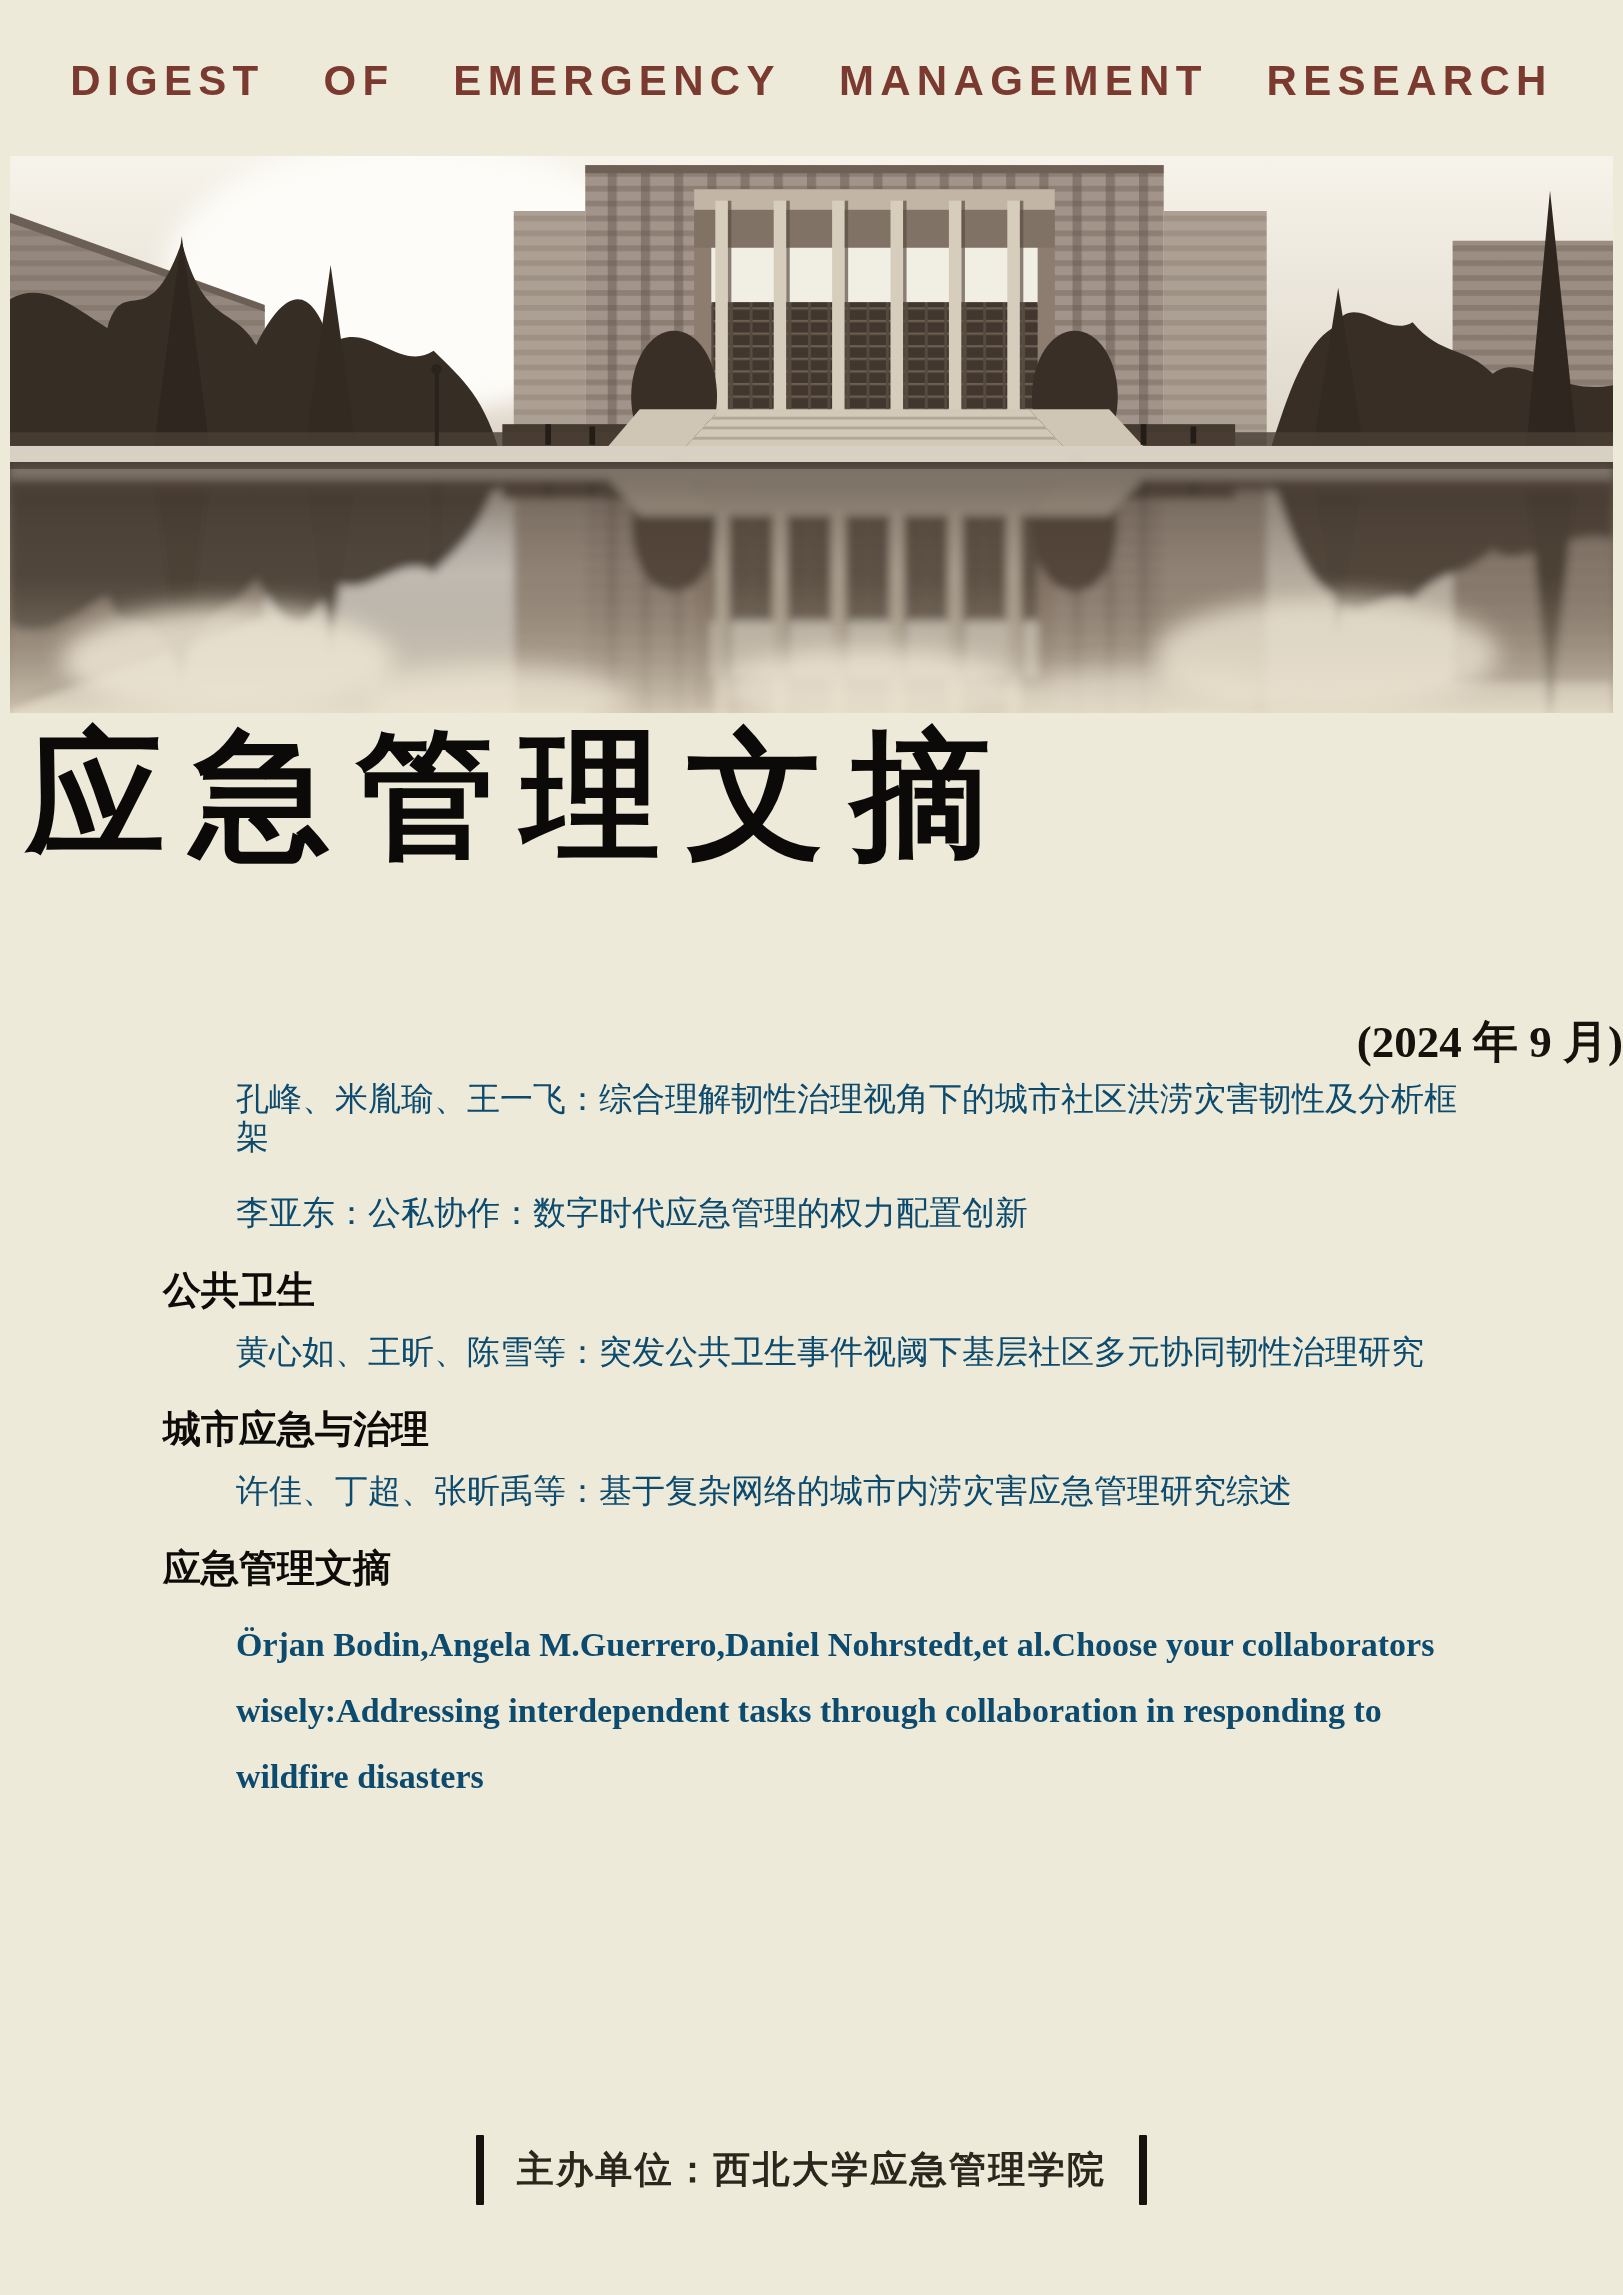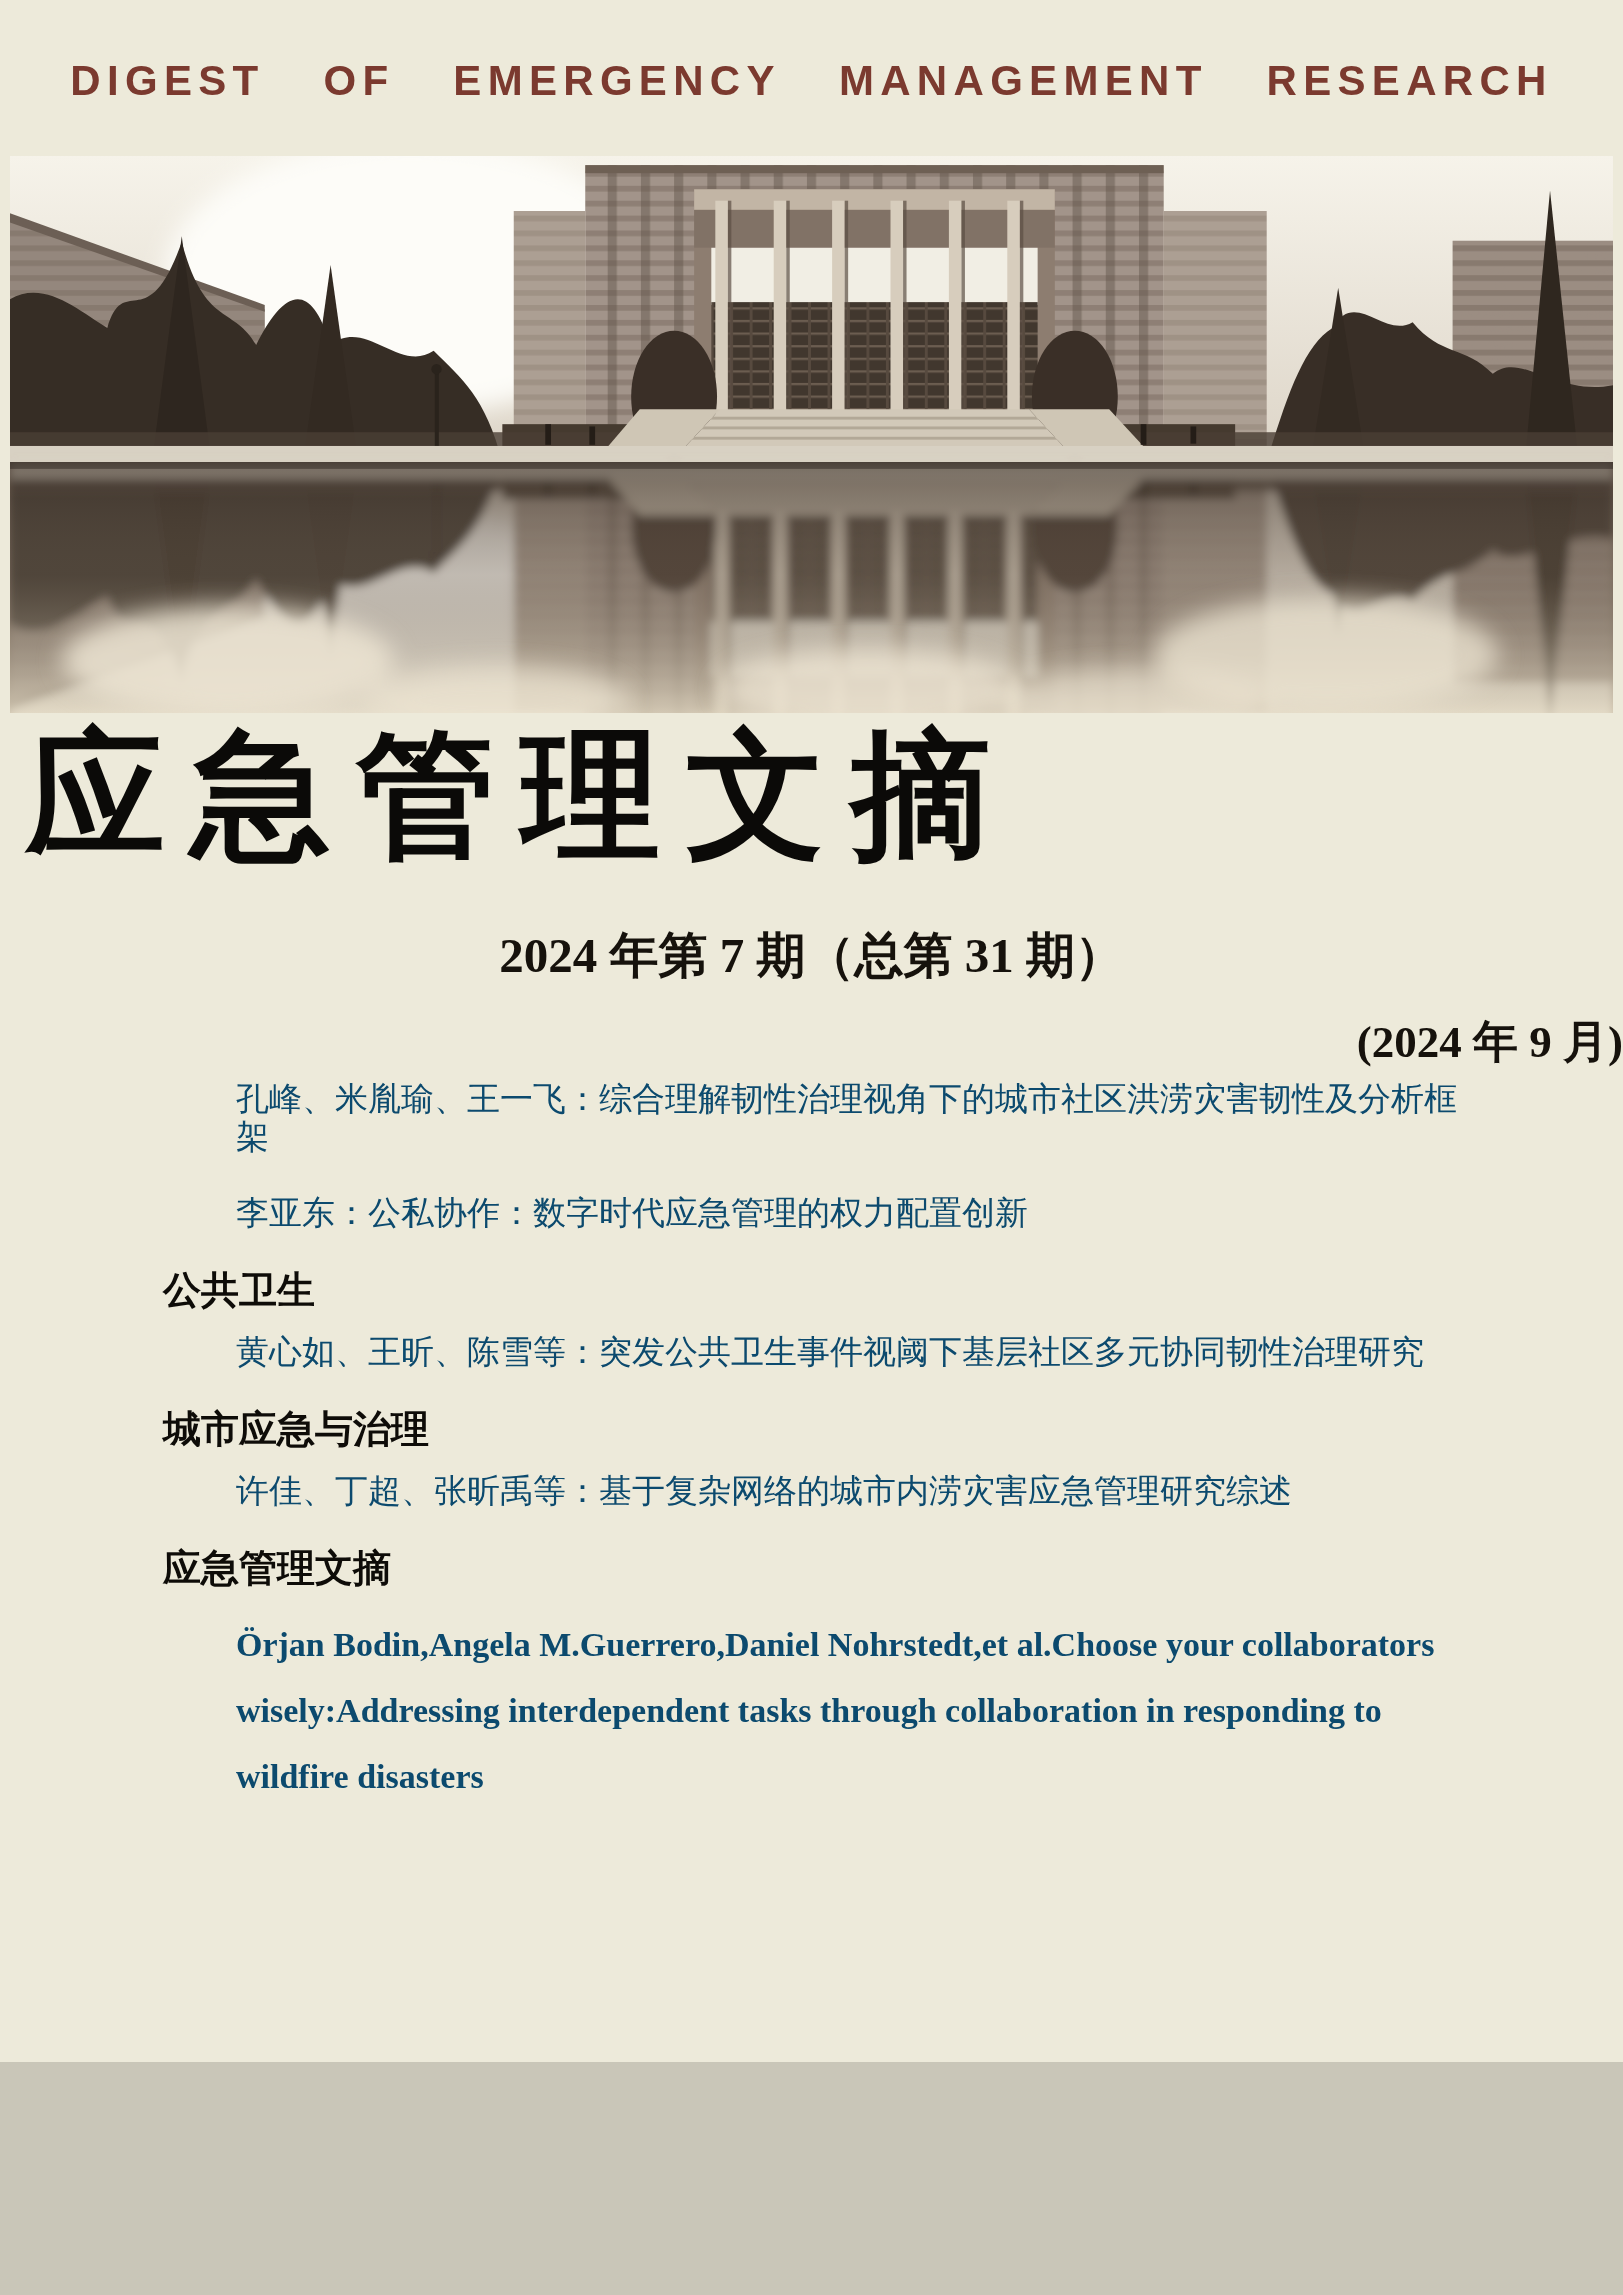--- a/index.html
+++ b/index.html
@@ -1,18 +1,18 @@
 <!DOCTYPE html>
 <html style="font-size:9.2px"><head>
 <meta charset="utf-8">
 <style>
   html,body{margin:0;padding:0;background:#c9c6b8;}
   .page{
     position:relative;
-    width:1623px;height:2062px;
+    width:1623px;height:2295px;
     margin:0 auto;
     background:#EDEADA;
     overflow:hidden;
     font-family:"Liberation Serif","DejaVu Serif",serif;
     color:#16120C;
   }
   
   .masthead{
     position:absolute;top:57px;left:0;width:100%;
     text-align:center;
@@ -219,21 +219,20 @@
         <ellipse cx="850" cy="950" rx="230" ry="60" opacity="0.7"></ellipse>
         <ellipse cx="1500" cy="930" rx="260" ry="70" opacity="0.8"></ellipse>
         <ellipse cx="1960" cy="955" rx="240" ry="60" opacity="0.6"></ellipse>
         <ellipse cx="2300" cy="870" rx="300" ry="100" opacity="0.75"></ellipse>
       </g>
     </svg>
   </div>
 
   <div class="journal-title">应急管理文摘</div>
 
-  <div class="issue-line">2024 年第 7 期（总第 31 期）</div>
   <div class="date-line">(2024 年 9 月)</div>
 
   <div class="toc">
     <div class="toc-item">孔峰、米胤瑜、王一飞：综合理解韧性治理视角下的城市社区洪涝灾害韧性及分析框架</div>
 
     <div class="toc-item">李亚东：公私协作：数字时代应急管理的权力配置创新</div>
 
     <div class="toc-heading">公共卫生</div>
     <div class="toc-item">黄心如、王昕、陈雪等：突发公共卫生事件视阈下基层社区多元协同韧性治理研究</div>
 

